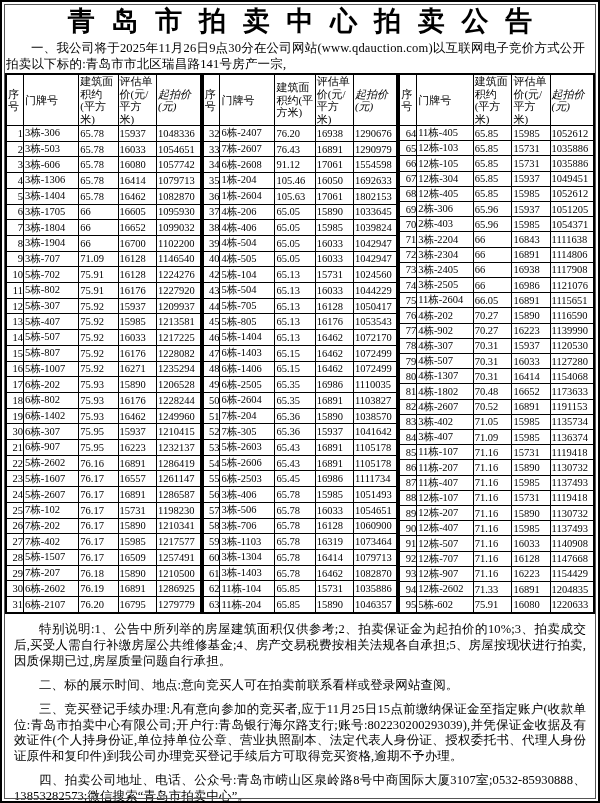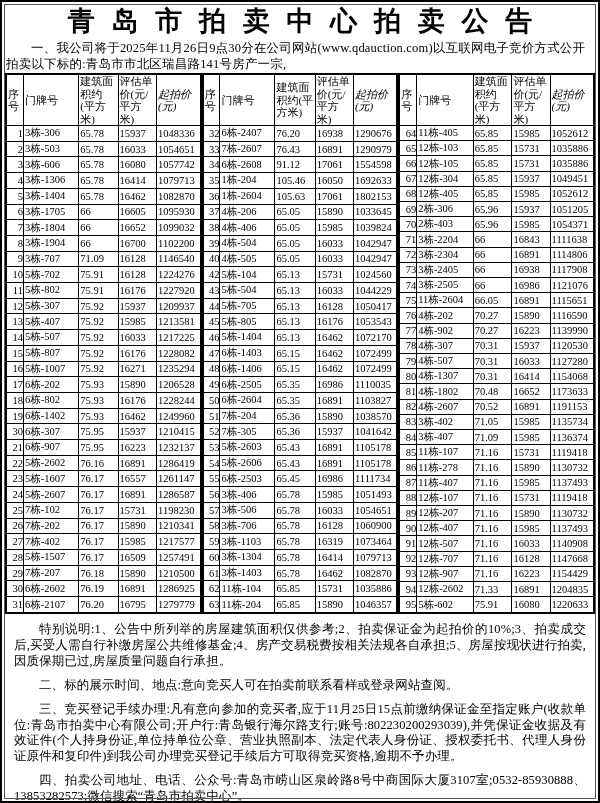--- a/index.html
+++ b/index.html
@@ -676,21 +676,21 @@
           </tr>
           <tr>
             <td class="c-no">85</td>
             <td>11栋-107</td>
             <td>71.16</td>
             <td>15731</td>
             <td>1119418</td>
           </tr>
           <tr>
             <td class="c-no">86</td>
-            <td>11栋-278</td>
+            <td>11栋-207</td>
             <td>71.16</td>
             <td>15890</td>
             <td>1130732</td>
           </tr>
           <tr>
             <td class="c-no">87</td>
             <td>11栋-407</td>
             <td>71.16</td>
             <td>15985</td>
             <td>1137493</td>

